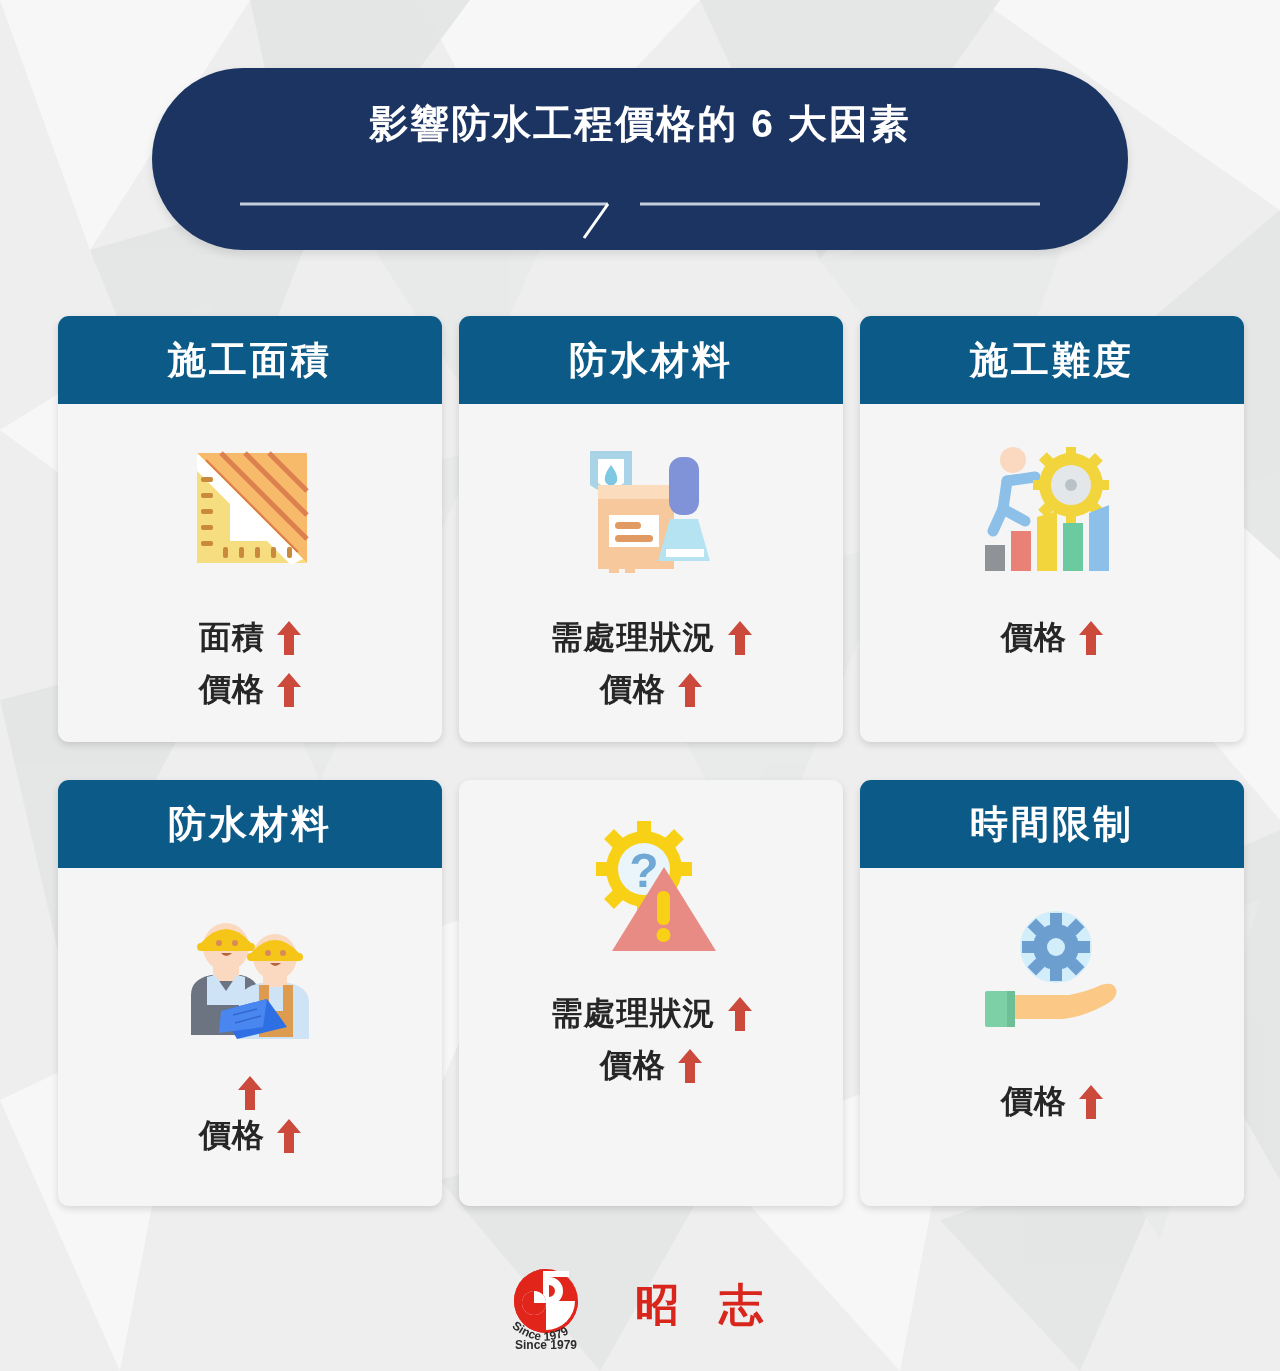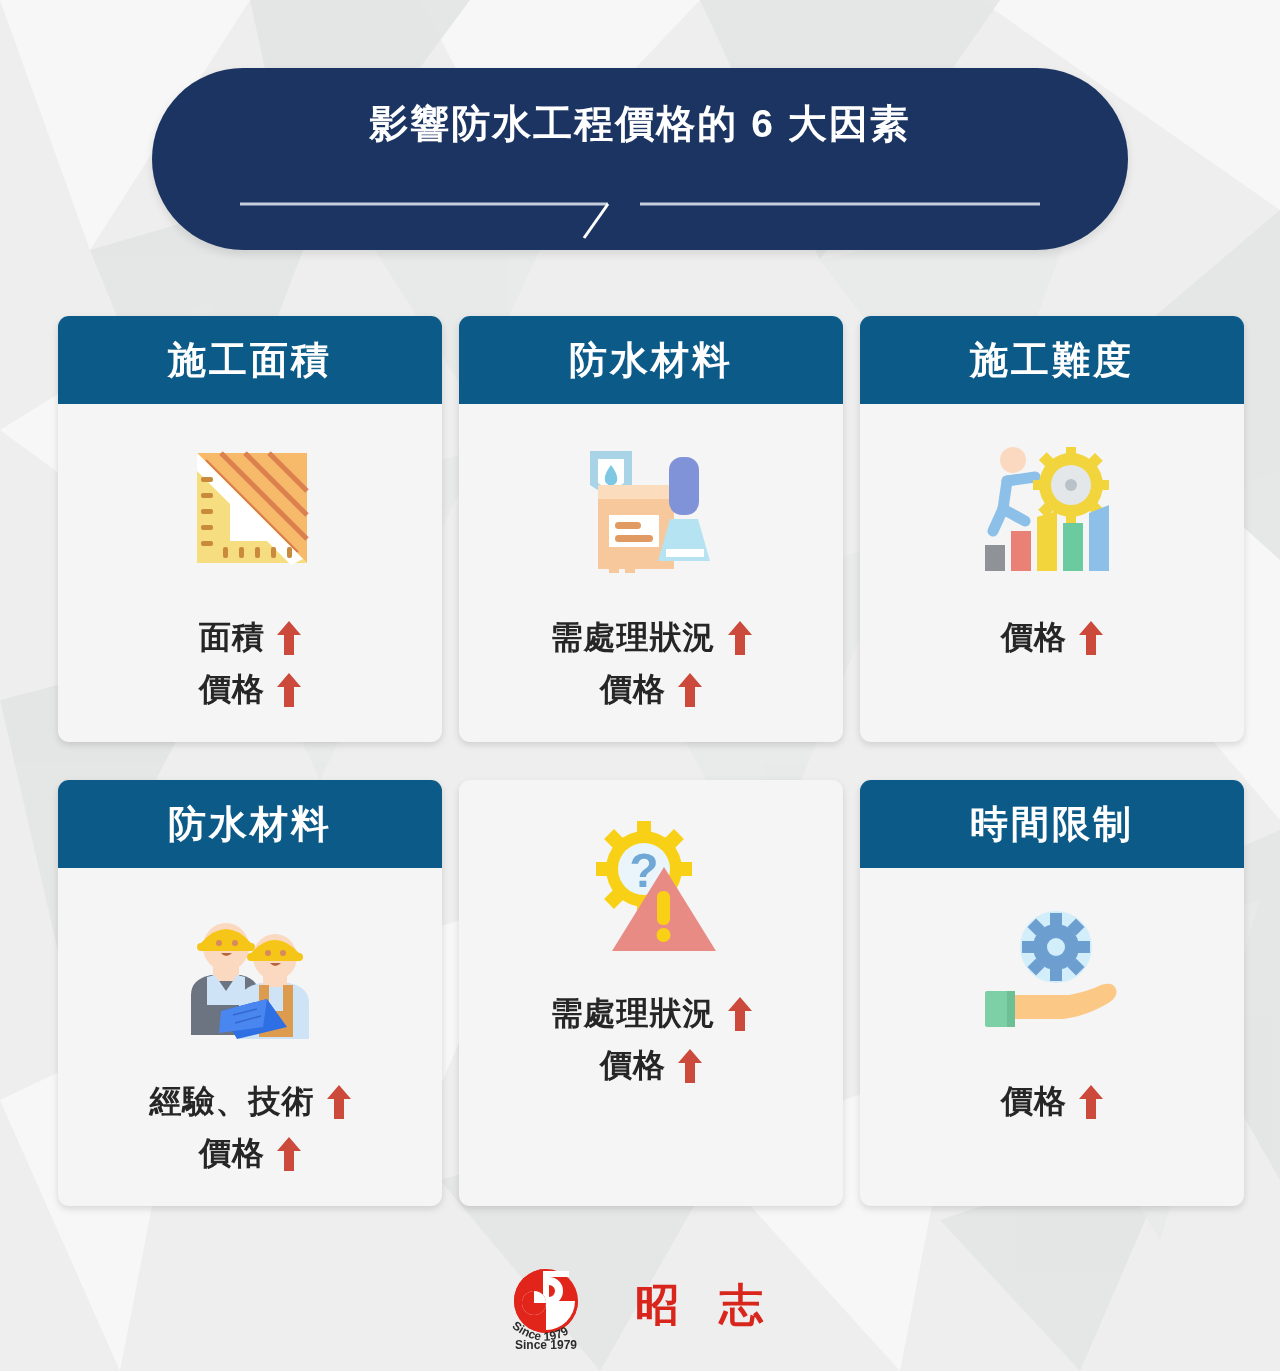--- a/index.html
+++ b/index.html
@@ -400,21 +400,20 @@
               <path d="M46,112 L92,100 L112,128 L62,140 Z" fill="#2f6fe4"></path>
               <path d="M46,112 L92,100 L88,128 L44,134 Z" fill="#4a86f0"></path>
               <g stroke="#2a5bbf" stroke-width="1.5" opacity="0.7" fill="none">
                 <path d="M58,116 L82,110"></path>
                 <path d="M60,124 L86,117"></path>
               </g>
             </svg>
           </div>
           <div class="card-lines">
             <div class="line">
-              <span>經驗、技術</span>
               <span class="up-arrow">
                 <svg width="24" height="34" viewBox="0 0 24 34" aria-hidden="true">
                   <polygon points="12,0 24,14 17,14 17,34 7,34 7,14 0,14" fill="#cb4a3c"></polygon>
                 </svg>
               </span>
             </div>
             <div class="line">
               <span>價格</span>
               <span class="up-arrow">
                 <svg width="24" height="34" viewBox="0 0 24 34" aria-hidden="true">

